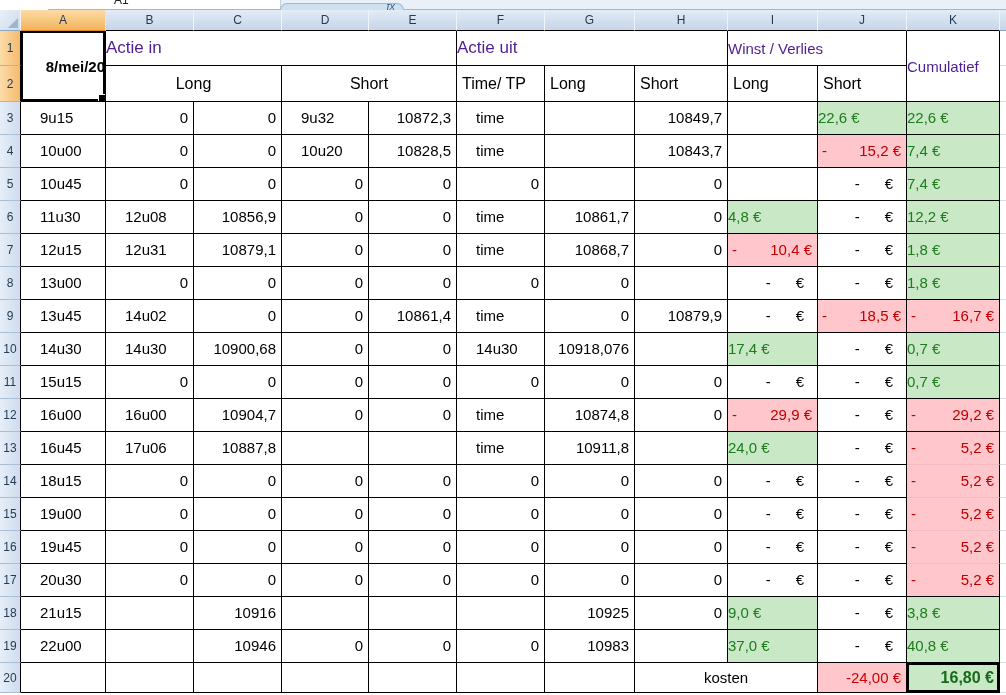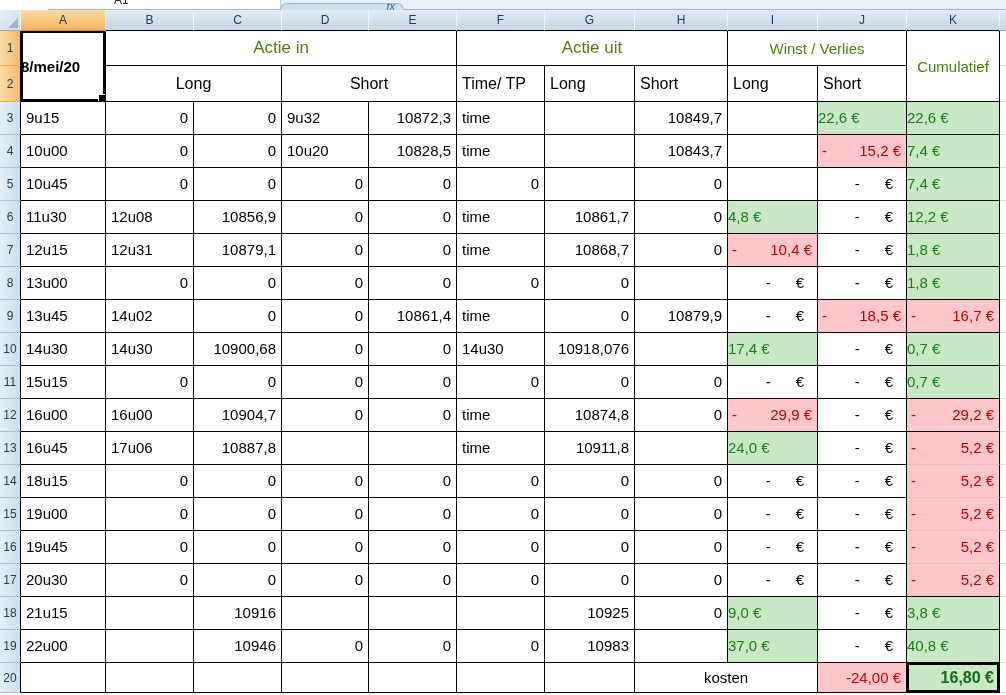--- a/index.html
+++ b/index.html
@@ -36,33 +36,33 @@
           border-bottom:1px solid #aabfd6;font-size:12px;color:#243c56;text-align:center;}
   .rowhdr.sel{background:linear-gradient(to right,#fcdca8,#f5ba70);border-bottom:1px solid #eda94e;}
 
   .r1>td{height:35px;}
   .r2>td{height:36px;}
   .dr>td{height:33px;line-height:32px;}
   .r20>td{height:30px;line-height:28px;}
 
   .c{border-right:1px solid #000;border-bottom:1px solid #000;background:#fff;
      font-size:15px;color:#000;}
-  .txt{text-align:left;padding-left:5px;}
+  .txt{text-align:left;padding-left:19px;}
   .num{text-align:right;padding-right:5px;}
 
   .h1{border-right:1px solid #000;border-bottom:1px solid #000;background:#fff;
-      font-size:17px;text-align:center;color:#4d7c0f;margin-top:32px;}
+      font-size:17px;color:#4c1d95;margin-top:32px;}
   .h1.wv{font-size:15px;}
   .h1.cum{font-size:15px;}
   .h2{border-right:1px solid #000;border-bottom:1px solid #000;background:#fff;
       font-size:16px;text-align:left;padding-left:5px;color:#000;}
   .h2.ctr{text-align:center;padding-left:0;}
 
   .adate{border-right:1px solid #000;border-bottom:1px solid #000;background:#fff;
-         position:relative;font-weight:700;font-size:15px;text-align:left;
+         position:relative;font-weight:700;font-size:15px;text-align:right;
          box-shadow:inset 0 0 0 2px #000;}
   .handle{position:absolute;right:0;bottom:0;width:6px;height:6px;background:#000;
           border-left:1px solid #fff;border-top:1px solid #fff;}
 
   
   .acct{text-align:right;padding-right:13px;}
   .acct .dash{margin-right:25px;}
   .pos{background:#c8e8c6;color:#1e7b1e;text-align:left;padding-right:10px;}
   .negc{background:#ffc6cb;color:#c00000;}
   .negc .ndash{float:left;margin-left:4px;}

